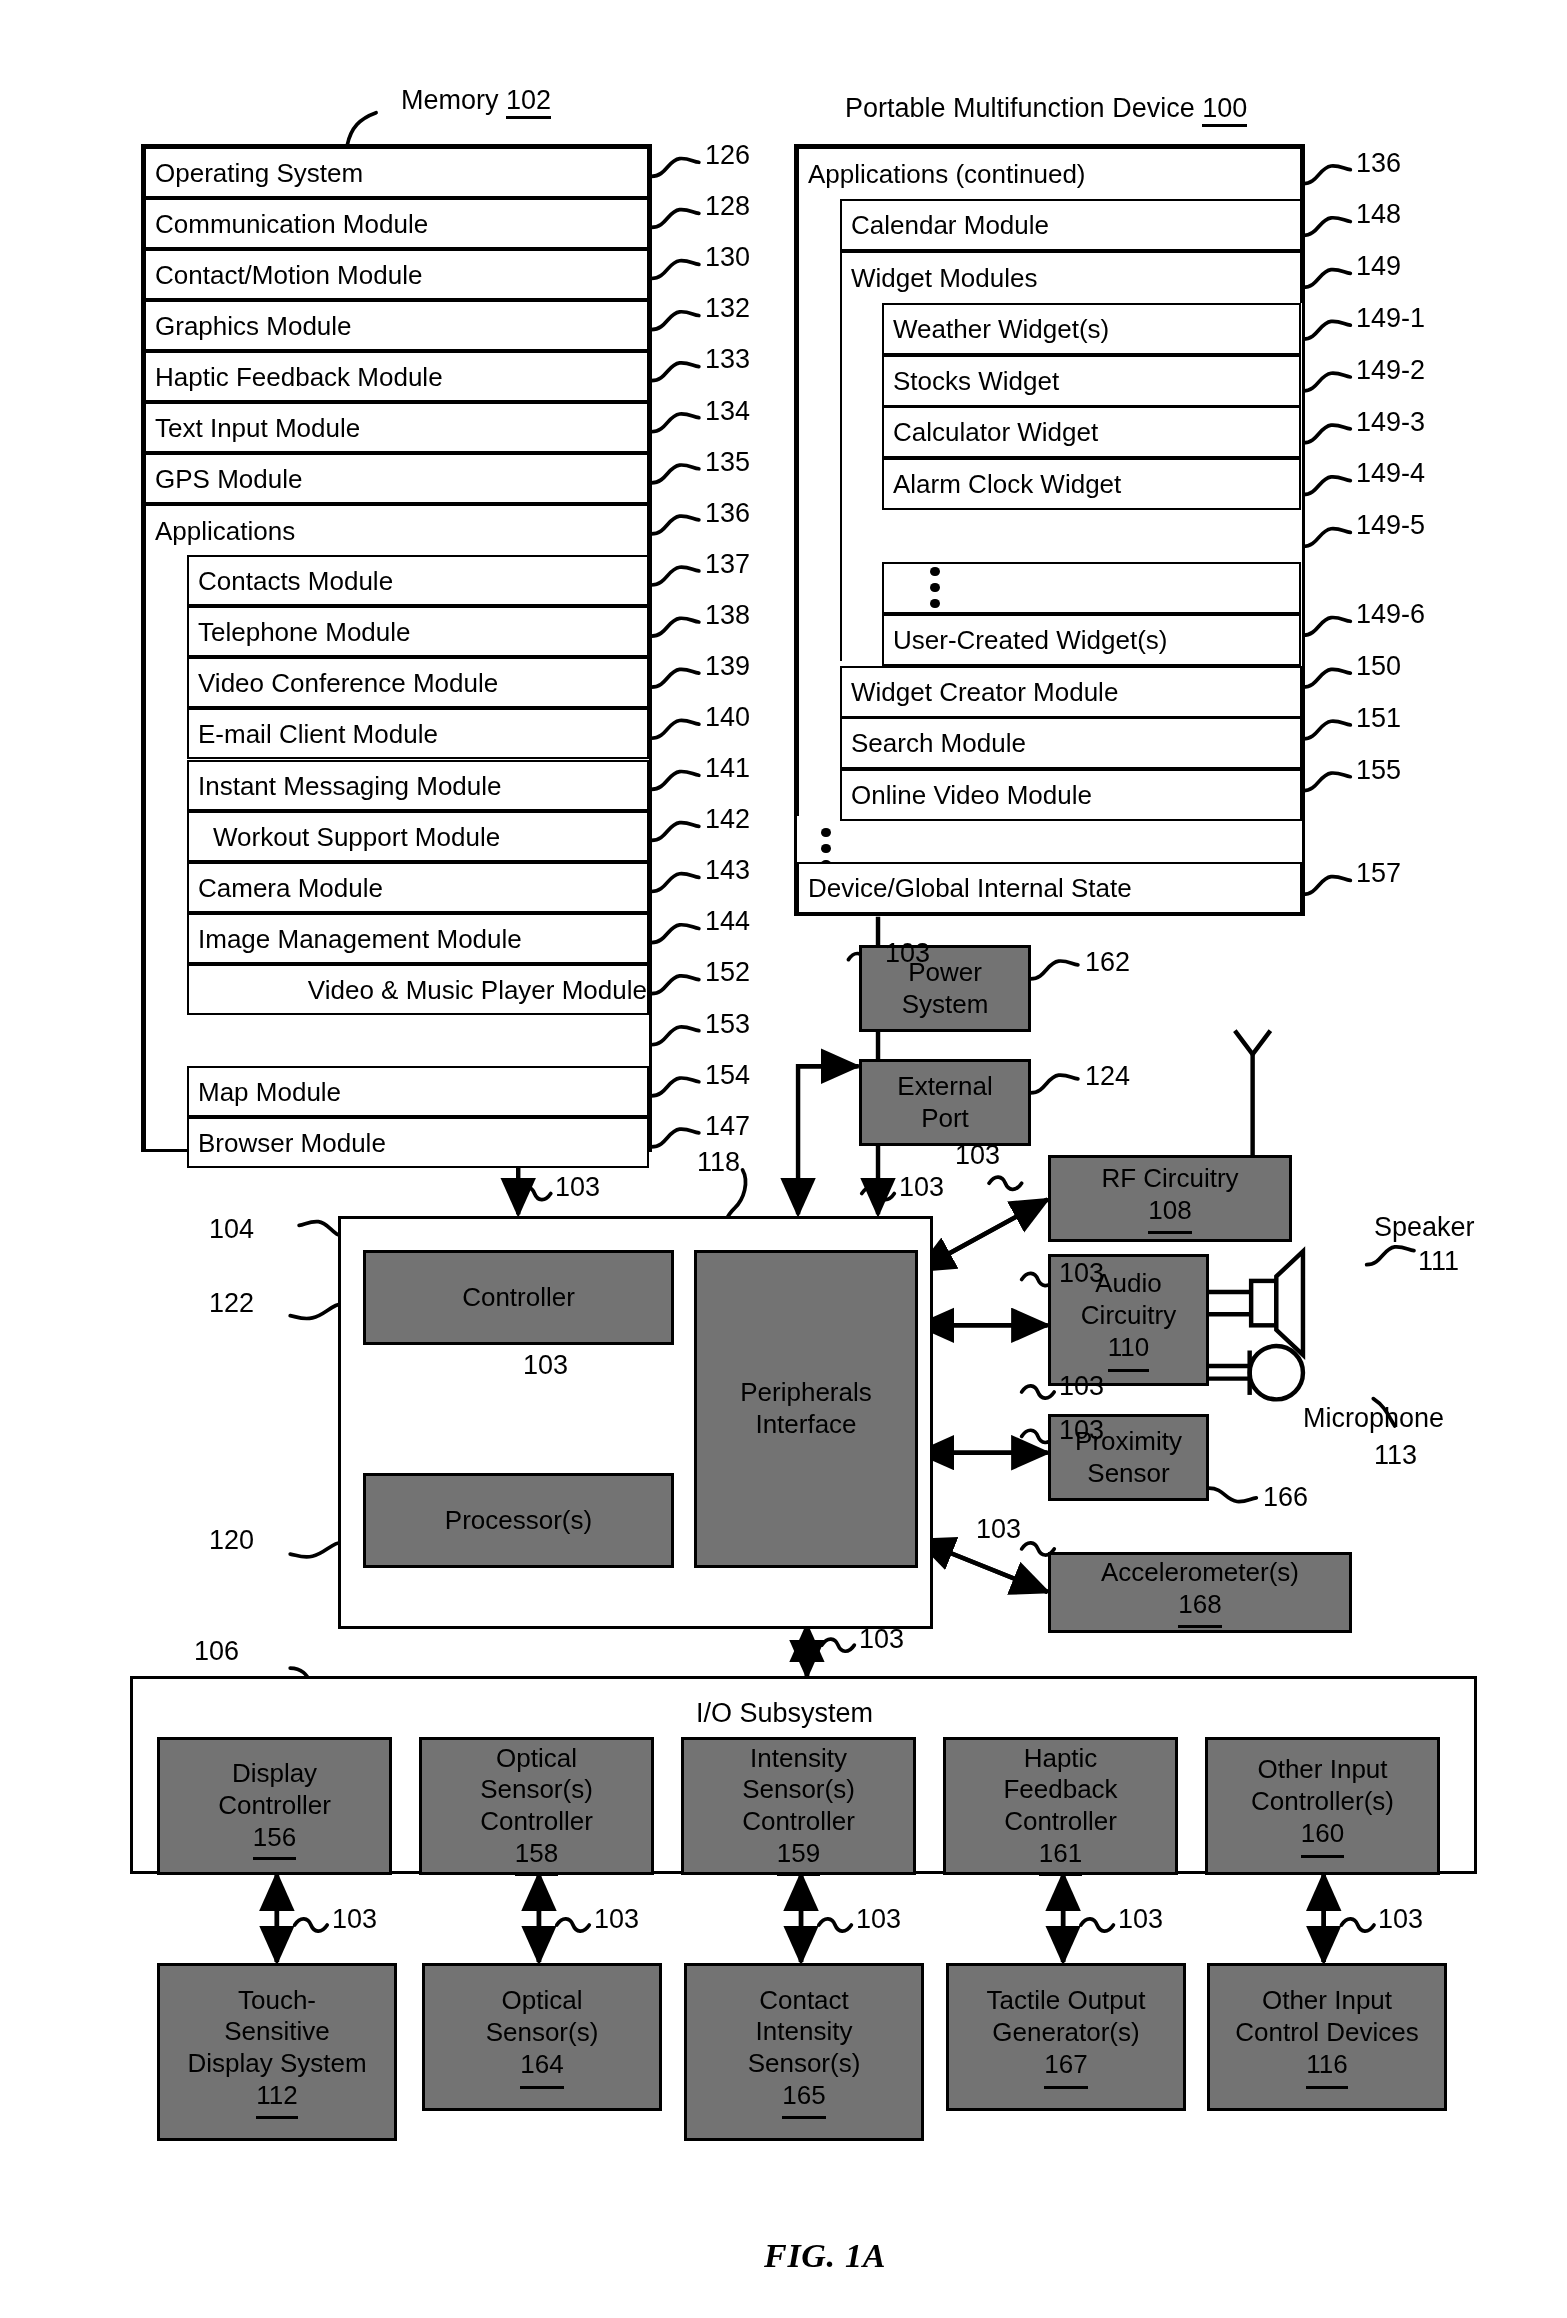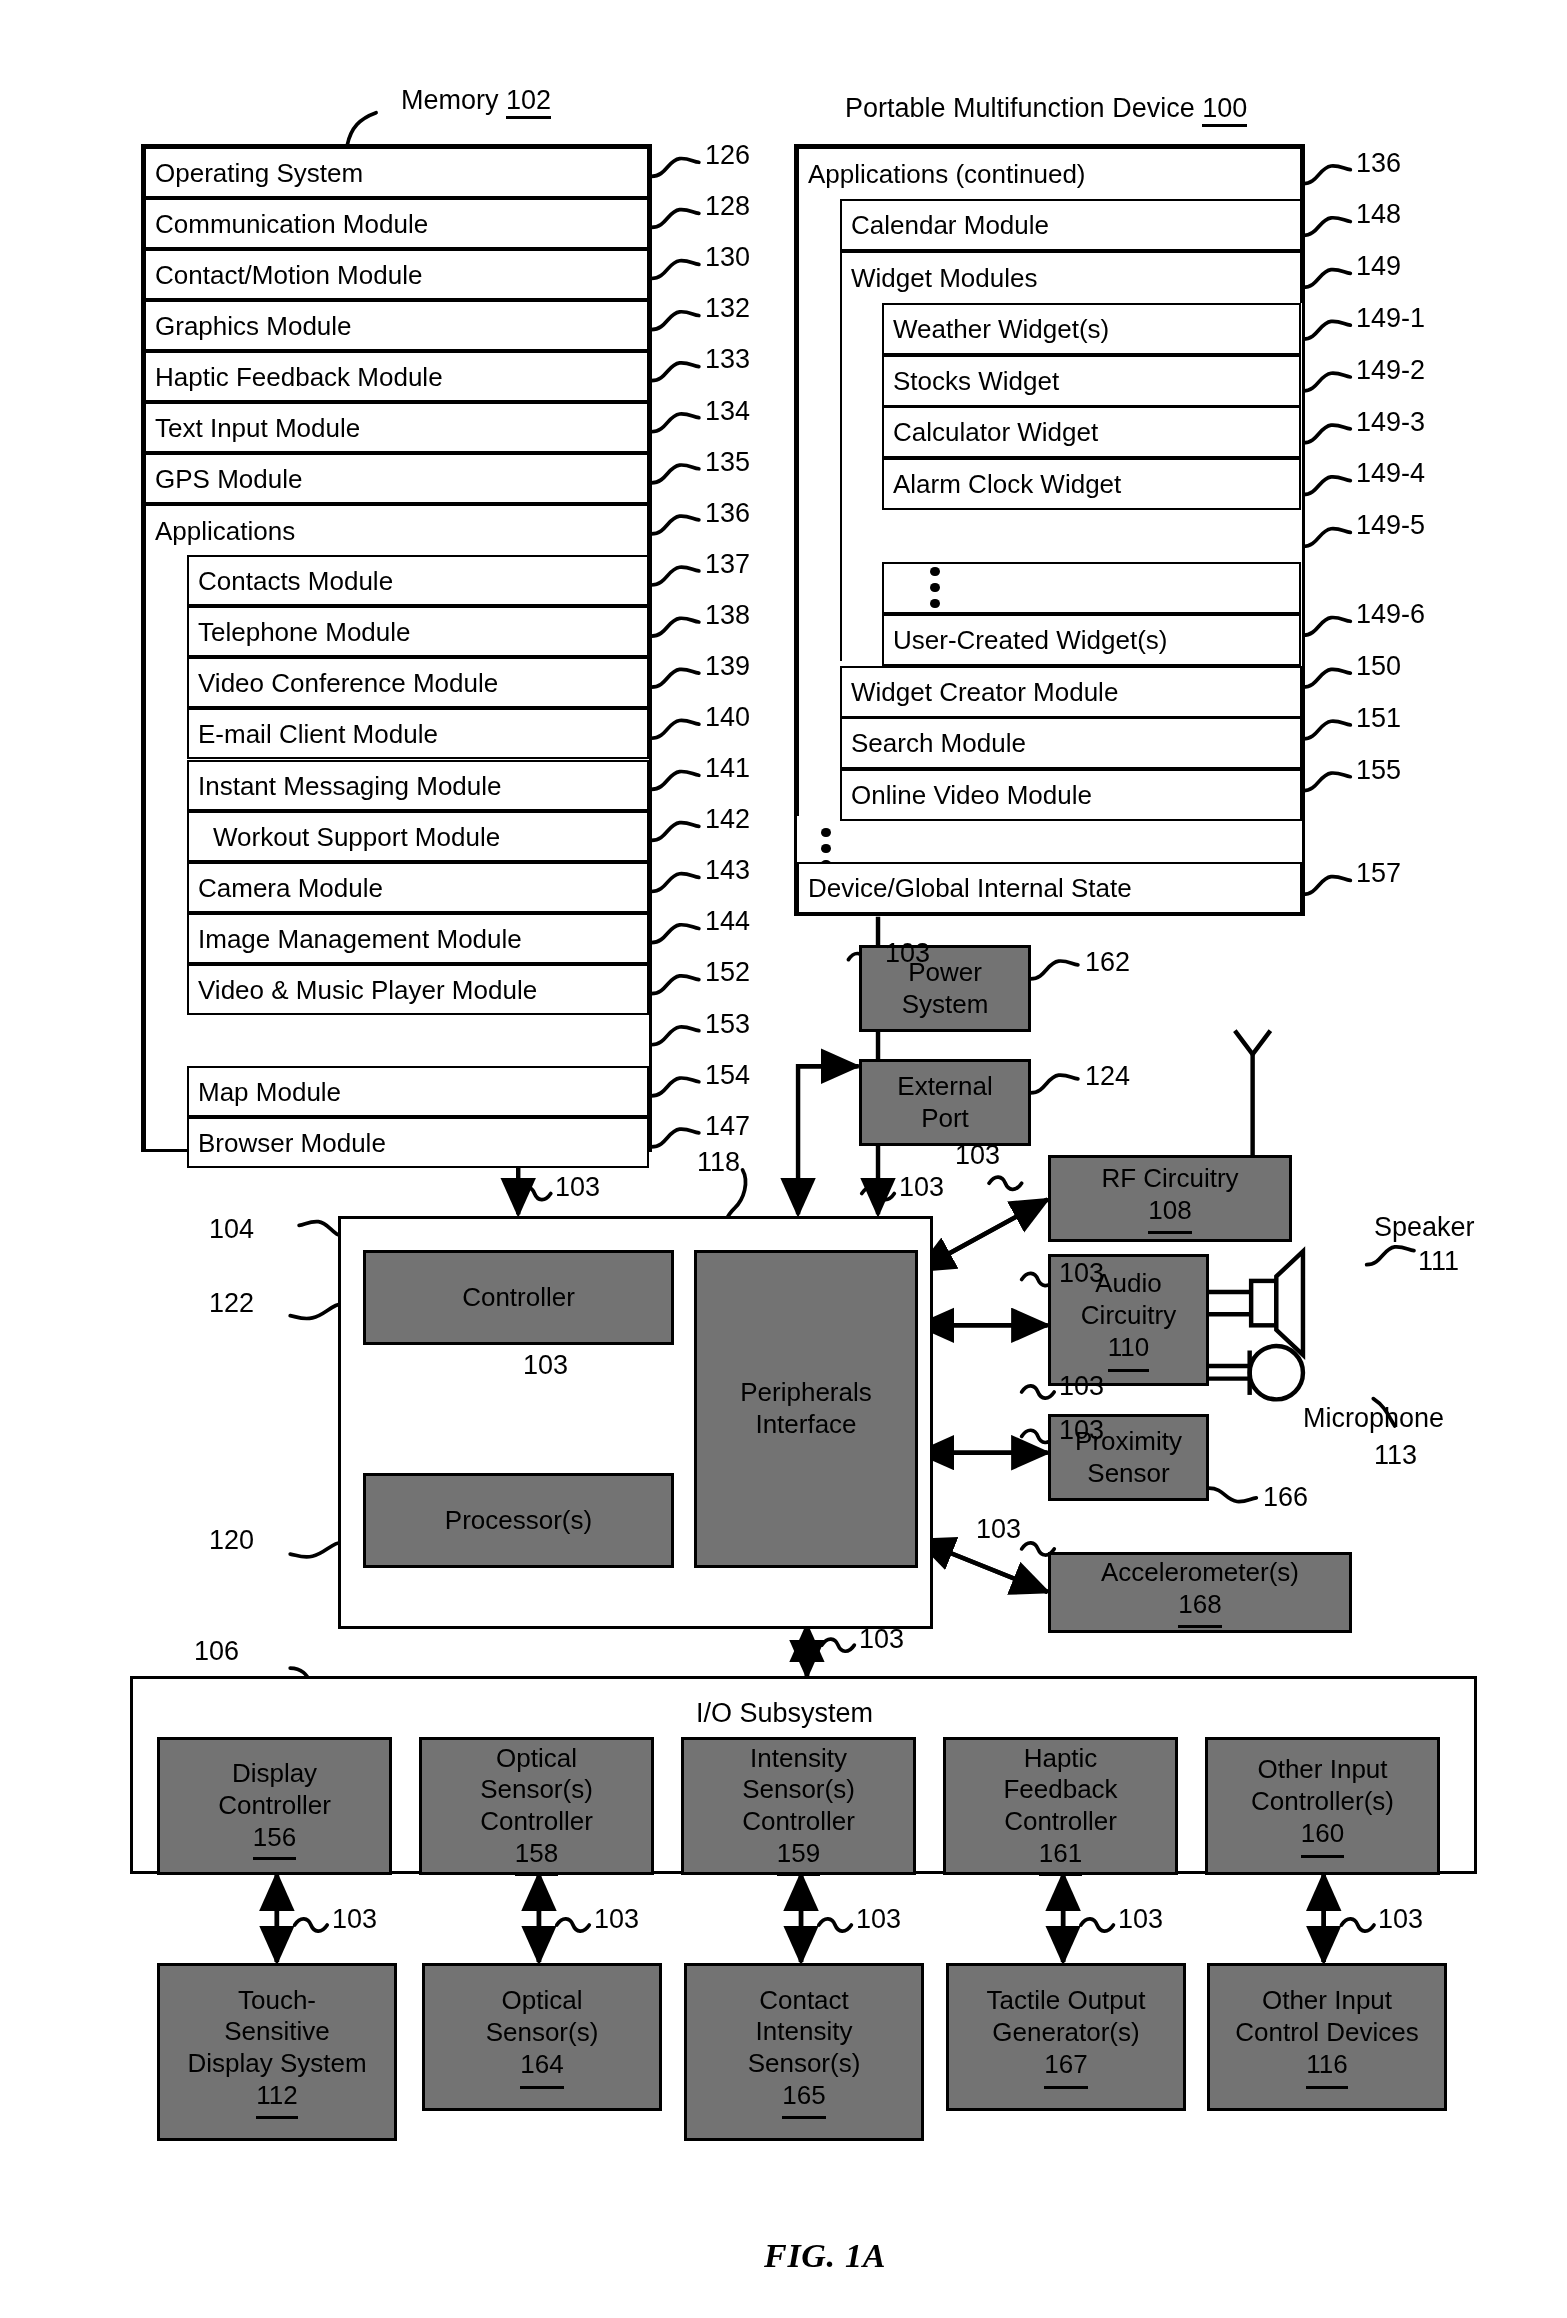--- a/index.html
+++ b/index.html
@@ -272,21 +272,21 @@
     </div>
   <div class="row" style="left:187px;top:811px;width:462px;height:51px;padding-left:24px;">
       <span>Workout Support Module</span>
     </div>
   <div class="row" style="left:187px;top:862px;width:462px;height:51px;">
       <span>Camera Module</span>
     </div>
   <div class="row" style="left:187px;top:913px;width:462px;height:51px;">
       <span>Image Management Module</span>
     </div>
-  <div class="row" style="left:187px;top:964px;width:462px;height:51px;">
+  <div class="row" style="left:187px;top:964px;width:462px;height:51px;justify-content:flex-end;">
       <span>Video &amp; Music Player Module</span>
     </div>
   <div class="row" style="left:187px;top:1066px;width:462px;height:51px;">
       <span>Map Module</span>
     </div>
   <div class="row" style="left:187px;top:1117px;width:462px;height:51px;">
       <span>Browser Module</span>
     </div>
 
   <div class="refnum" style="left:705px;top:142px;">126</div>

